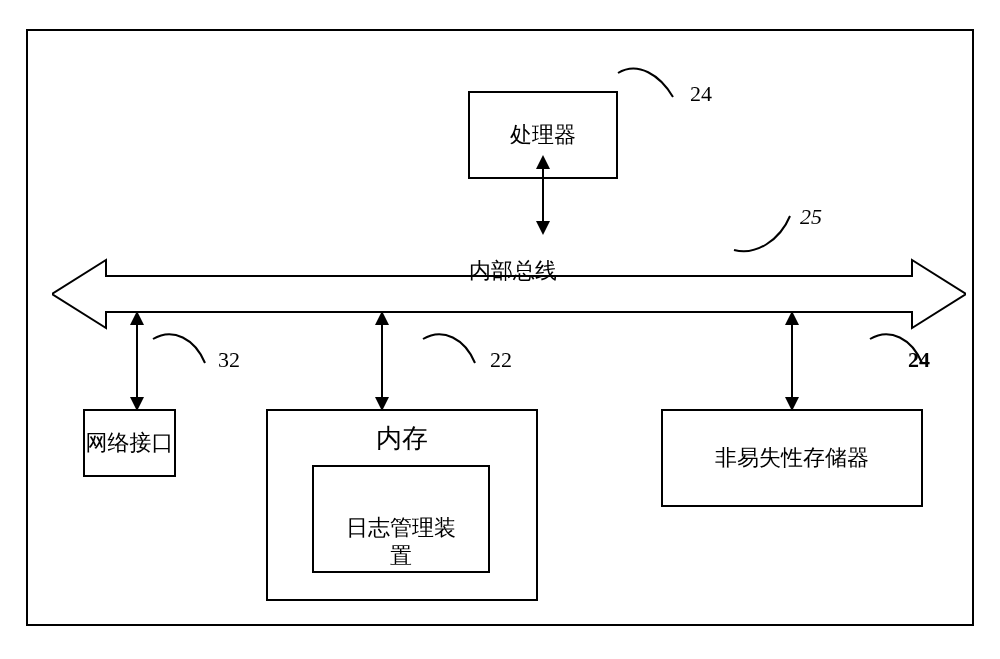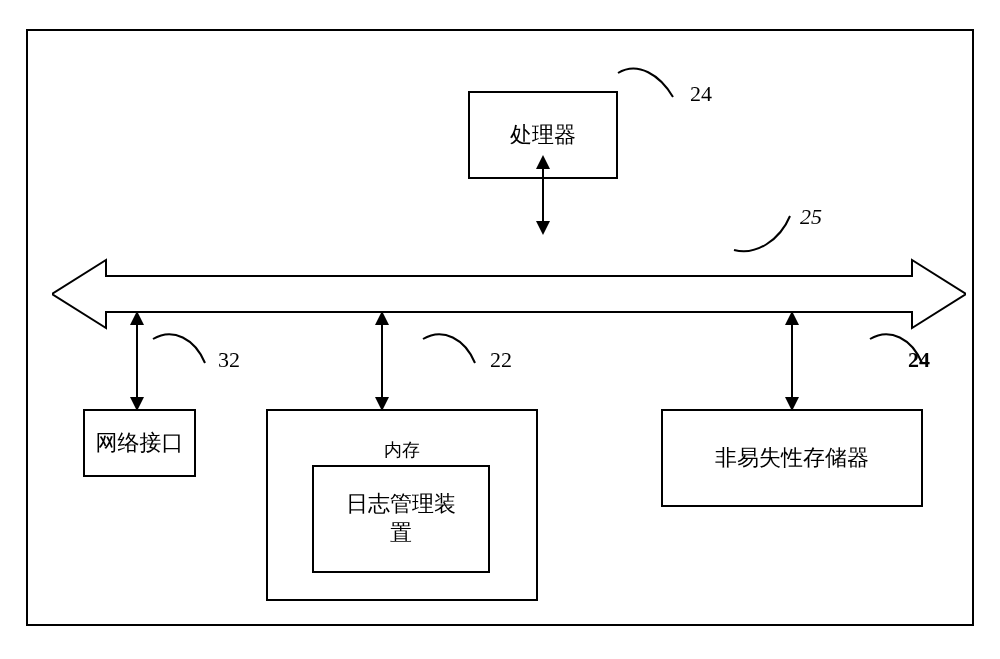--- a/index.html
+++ b/index.html
@@ -23,30 +23,29 @@
       align-items:center;
       justify-content:center;
       text-align:center;
       font-size:22px;
     }
     .inner-box {
       position:absolute;
       border:2px solid #000;
       background:#fff;
       display:flex;
-      align-items:center;
+      align-items:flex-end;
       justify-content:center;
       text-align:center;
       font-size:22px;
       line-height:1.3;
     }
     .mem-label {
       position:absolute;
-      font-size:18px;
-      margin-top:17px;
+      font-size:26px;
     }
     .label-num {
       position:absolute;
       font-size:22px;
     }
     .leader {
       position:absolute;
       overflow:visible;
     }
     .bus-svg {
@@ -74,32 +73,33 @@
 
   <svg class="vconn" style="left:505px; top:124px; width:20px; height:80px;">
     <line x1="10" y1="8" x2="10" y2="72" stroke="#000" stroke-width="2"></line>
     <polygon points="10,0 3,14 17,14" fill="#000"></polygon>
     <polygon points="10,80 3,66 17,66" fill="#000"></polygon>
   </svg>
 
   <svg class="bus-svg">
     <polygon points="0,40 54,6 54,22 860,22 860,6 914,40 860,74 860,58 54,58 54,74" fill="#fff" stroke="#000" stroke-width="2"></polygon>
   </svg>
+  <div class="label-num" style="left:441px; top:225px; font-size:22px;">内部总线</div>
   <svg class="leader" style="left:706px; top:185px; width:72px; height:38px;">
     <path d="M0 34 C 22 40 46 24 56 0" fill="none" stroke="#000" stroke-width="2"></path>
   </svg>
   <div class="label-num" style="left:772px; top:173px;font-style:italic;">25</div>
 
   <svg class="vconn" style="left:99px; top:280px; width:20px; height:100px;">
     <line x1="10" y1="8" x2="10" y2="92" stroke="#000" stroke-width="2"></line>
     <polygon points="10,0 3,14 17,14" fill="#000"></polygon>
     <polygon points="10,100 3,86 17,86" fill="#000"></polygon>
   </svg>
 
-  <div class="box" style="left:55px; top:378px; width:113px; height:68px;">
+  <div class="box" style="left:55px; top:378px; width:93px; height:68px;">
     <span>网络接口</span>
   </div>
   <svg class="leader" style="left:125px; top:302px; width:64px; height:40px;">
     <path d="M0 6 C 20 -6 42 6 52 30" fill="none" stroke="#000" stroke-width="2"></path>
   </svg>
   <div class="label-num" style="left:190px; top:316px;">32</div>
 
   <svg class="vconn" style="left:344px; top:280px; width:20px; height:100px;">
     <line x1="10" y1="8" x2="10" y2="92" stroke="#000" stroke-width="2"></line>
     <polygon points="10,0 3,14 17,14" fill="#000"></polygon>

